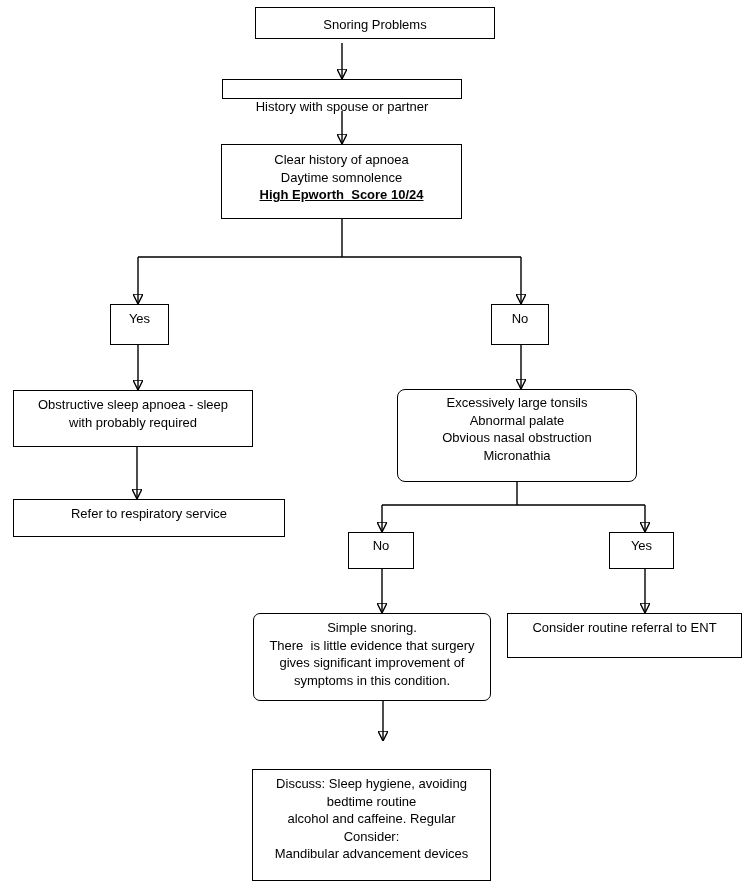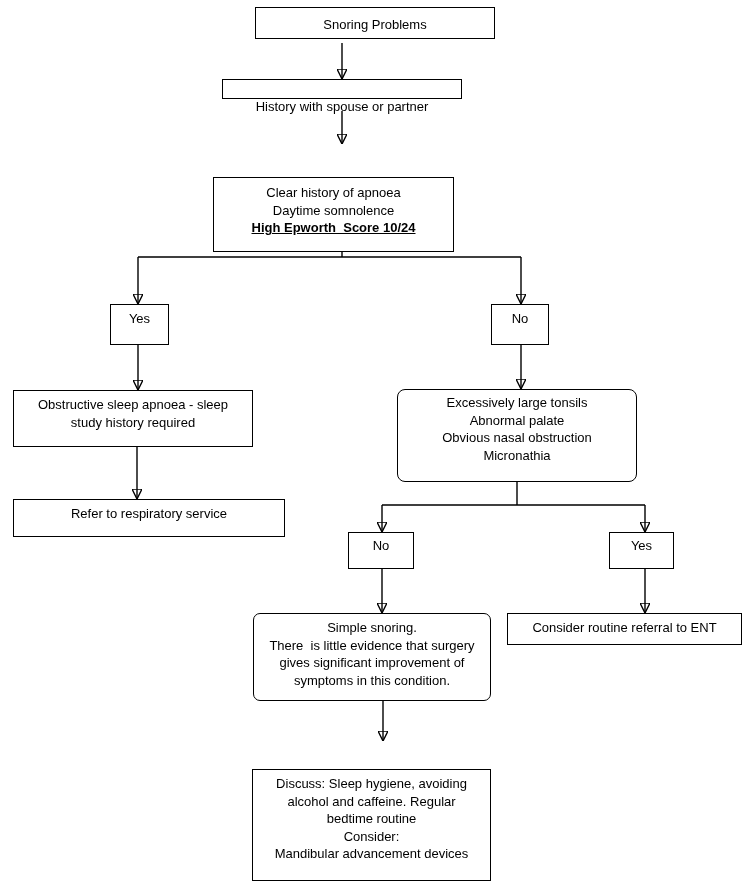--- a/index.html
+++ b/index.html
@@ -33,30 +33,30 @@
     font-size: 13px;
     line-height: 17.5px;
     color: #000000;
     padding-top: 5px;
   }
   .line { display: block; white-space: pre-wrap; }
   .emph { font-weight: bold; text-decoration: underline; }
 
   #n-snoring    { left: 222px; top: 7px;   width: 240px; height: 32px; padding-top: 8px; margin-left: 33px; }
   #n-history    { left: 222px; top: 79px;  width: 240px; height: 20px; padding-top: 18px; }
-  #n-assessment { left: 213px; top: 144px; width: 241px; height: 75px; padding-top: 6px; margin-top: 33px; }
+  #n-assessment { left: 221px; top: 144px; width: 241px; height: 75px; padding-top: 6px; }
   #n-yes1       { left: 110px; top: 304px; width: 59px;  height: 41px; }
   #n-no1        { left: 491px; top: 304px; width: 58px;  height: 41px; }
   #n-osa        { left: 13px;  top: 390px; width: 240px; height: 57px; }
   #n-refer      { left: 13px;  top: 499px; width: 272px; height: 38px; }
   #n-exam       { left: 397px; top: 389px; width: 240px; height: 93px; padding-top: 4px; border-radius: 8px; }
   #n-no2        { left: 348px; top: 532px; width: 66px;  height: 37px; padding-top: 4px; }
   #n-yes2       { left: 609px; top: 532px; width: 65px;  height: 37px; padding-top: 4px; }
   #n-simple     { left: 253px; top: 613px; width: 238px; height: 88px; border-radius: 7px; }
-  #n-ent        { left: 507px; top: 613px; width: 235px; height: 32px; }
+  #n-ent        { left: 507px; top: 613px; width: 235px; height: 45px; }
   #n-discuss    { left: 252px; top: 741px; width: 239px; height: 112px; margin-top: 28px; }
 </style>
 </head>
 <body>
 
 <div class="canvas">
 
   <svg class="wires" width="749" height="896" viewBox="0 0 749 896" xmlns="http://www.w3.org/2000/svg">
     <defs>
       <marker id="arrowhead" markerUnits="userSpaceOnUse" markerWidth="10" markerHeight="10" refX="10" refY="5" orient="auto">
@@ -98,21 +98,21 @@
   <div class="node" id="n-yes1">
     <span class="line">Yes</span>
   </div>
 
   <div class="node" id="n-no1">
     <span class="line">No</span>
   </div>
 
   <div class="node" id="n-osa">
     <span class="line">Obstructive sleep apnoea - sleep</span>
-    <span class="line">study history required</span>
+    <span class="line">with probably required</span>
   </div>
 
   <div class="node" id="n-refer">
     <span class="line">Refer to respiratory service</span>
   </div>
 
   <div class="node" id="n-exam">
     <span class="line">Excessively large tonsils</span>
     <span class="line">Abnormal palate</span>
     <span class="line">Obvious nasal obstruction</span>
@@ -133,19 +133,19 @@
     <span class="line">gives significant improvement of</span>
     <span class="line">symptoms in this condition.</span>
   </div>
 
   <div class="node" id="n-ent">
     <span class="line">Consider routine referral to ENT</span>
   </div>
 
   <div class="node" id="n-discuss">
     <span class="line">Discuss: Sleep hygiene, avoiding</span>
+    <span class="line">bedtime routine</span>
     <span class="line">alcohol and caffeine. Regular</span>
-    <span class="line">bedtime routine</span>
     <span class="line">Consider:</span>
     <span class="line">Mandibular advancement devices</span>
   </div>
 
 </div>
 
 </body></html>

